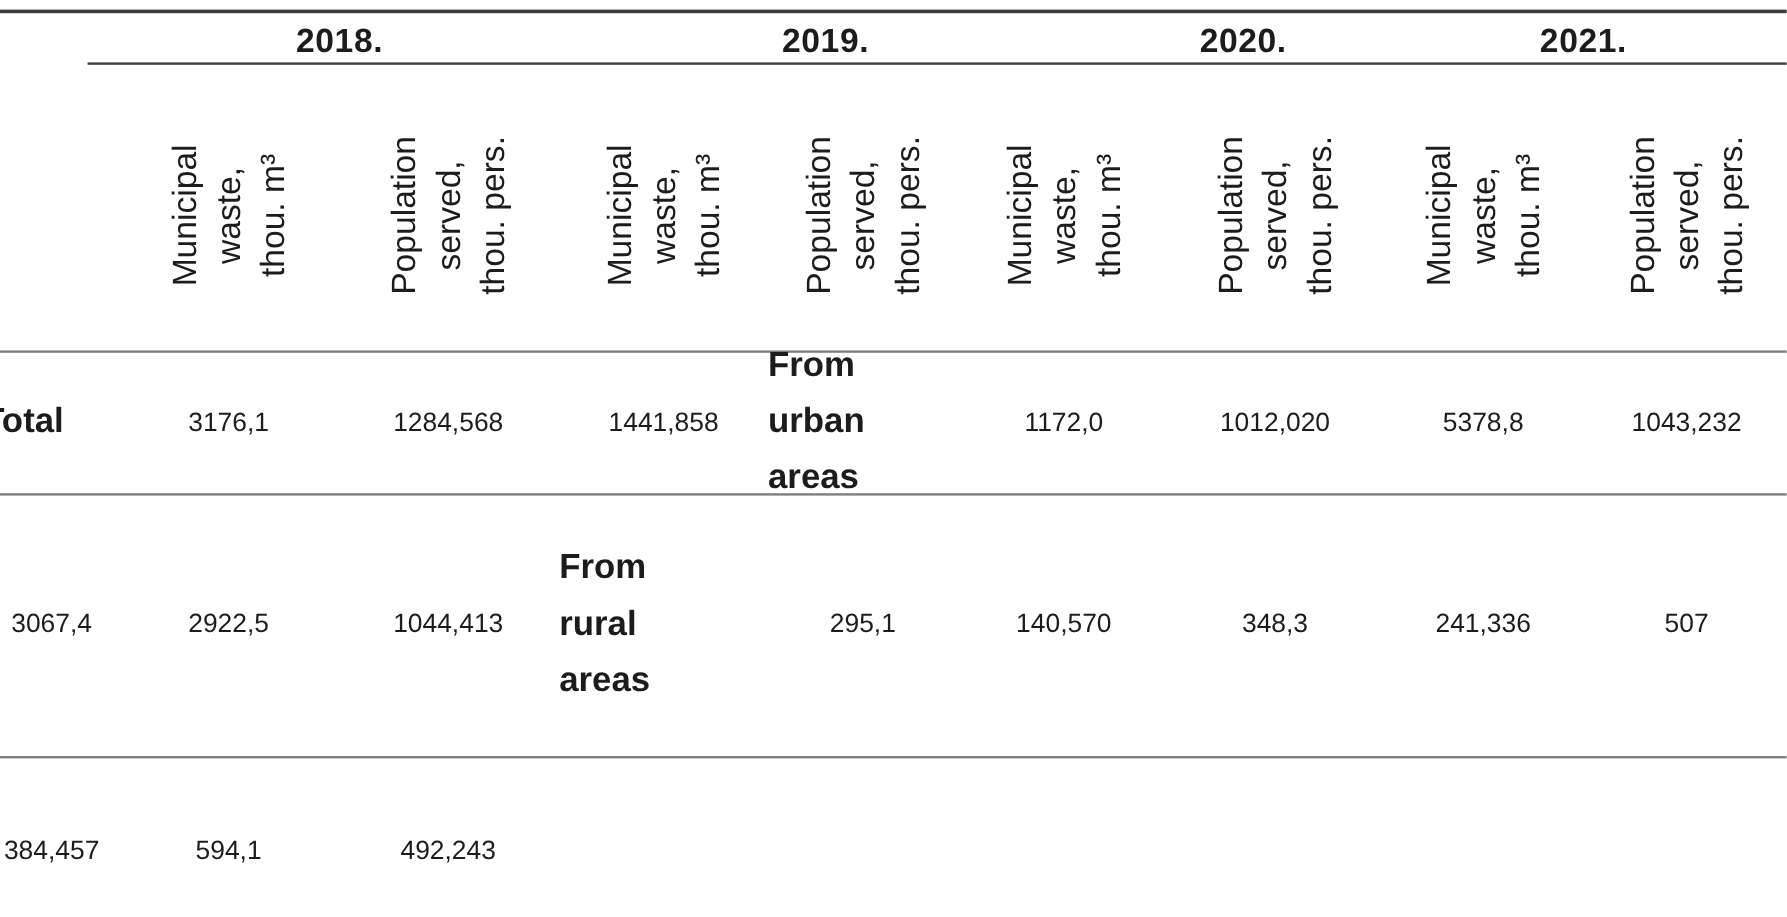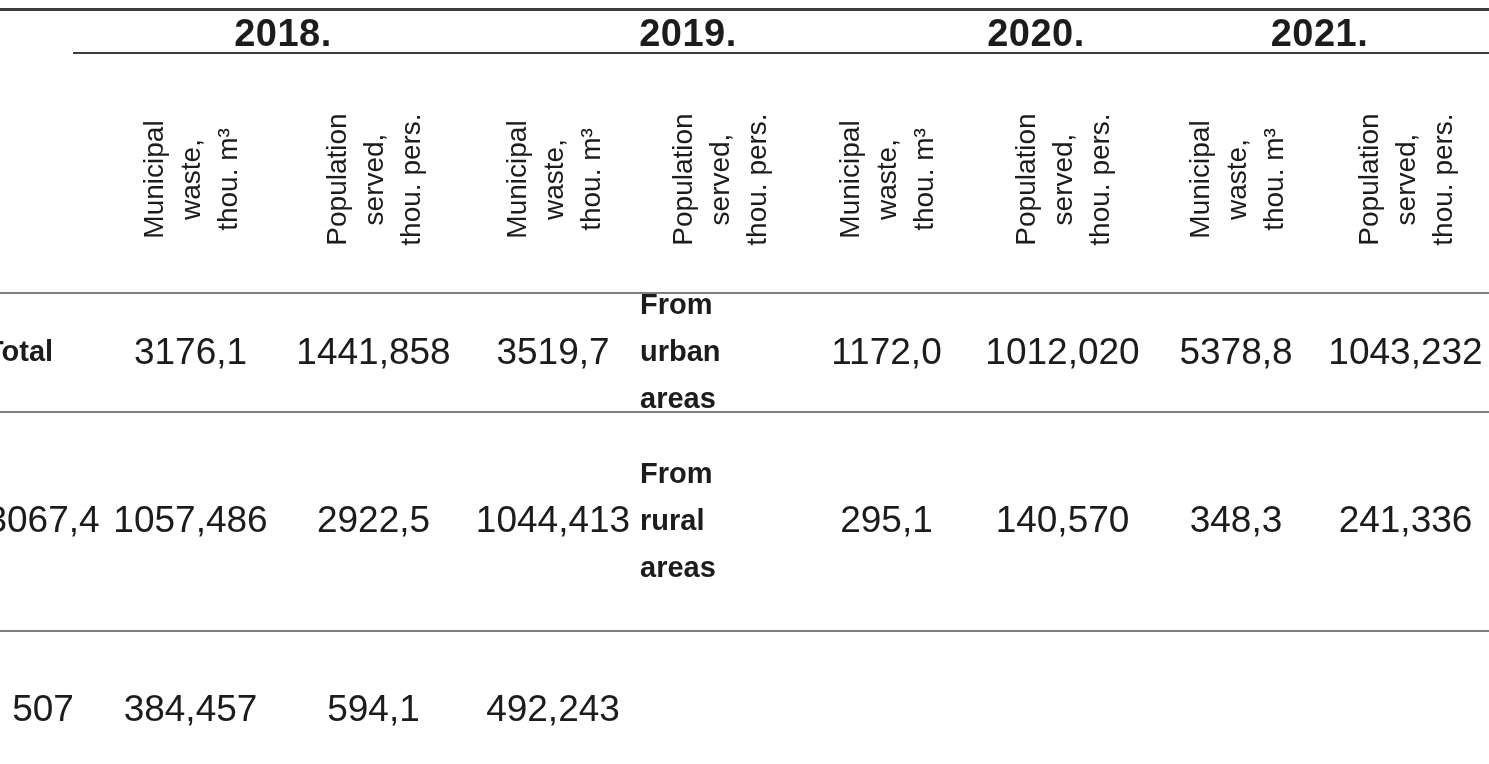--- a/index.html
+++ b/index.html
@@ -21,35 +21,35 @@
   .grid{
     position:absolute;top:8px;left:-14px;width:1503px;
     display:grid;
     grid-template-columns:114px 181px 185px 174px 158px 177px 175px 172px 167px;
     grid-template-rows:45px 239px 119px 218px 160px;
   }
   .cell{display:flex;align-items:center;justify-content:center}
 
   .year{
     grid-column:span 2;
-    font-weight:bold;font-size:38px;padding-top:6px;
+    font-weight:bold;font-size:28px;padding-top:6px;
     letter-spacing:0.5px;
   }
   .yc2{padding-left:112px}
   .yc3{padding-left:124px}
 
   .hdr{padding-top:14px}
   .rot{
     transform:rotate(-90deg);
     width:230px;text-align:center;
     font-size:28px;line-height:37px;white-space:nowrap;
   }
   .rot span{display:block}
 
-  .val{font-size:37px}
+  .val{font-size:22px}
 
   .rowlabel{
     flex-direction:column;align-items:flex-start;justify-content:center;
     font-weight:bold;font-size:29px;line-height:47px;
   }
   .rowlabel span{display:block;white-space:nowrap}
 </style>
 </head>
 <body>
 
@@ -122,34 +122,33 @@
       <span>Population</span>
       <span>served,</span>
       <span>thou. pers.</span>
     </div>
   </div>
 
   <div class="cell rowlabel">
     <span>Total</span>
   </div>
   <div class="cell val">3176,1</div>
+  <div class="cell val">1284,568</div>
   <div class="cell val">1441,858</div>
-  <div class="cell val">3519,7</div>
 
   <div class="cell rowlabel">
     <span>From</span>
     <span>urban</span>
     <span>areas</span>
   </div>
   <div class="cell val">1172,0</div>
   <div class="cell val">1012,020</div>
   <div class="cell val">5378,8</div>
   <div class="cell val">1043,232</div>
   <div class="cell val">3067,4</div>
-  <div class="cell val">1057,486</div>
   <div class="cell val">2922,5</div>
   <div class="cell val">1044,413</div>
 
   <div class="cell rowlabel">
     <span>From</span>
     <span>rural</span>
     <span>areas</span>
   </div>
   <div class="cell val">295,1</div>
   <div class="cell val">140,570</div>

